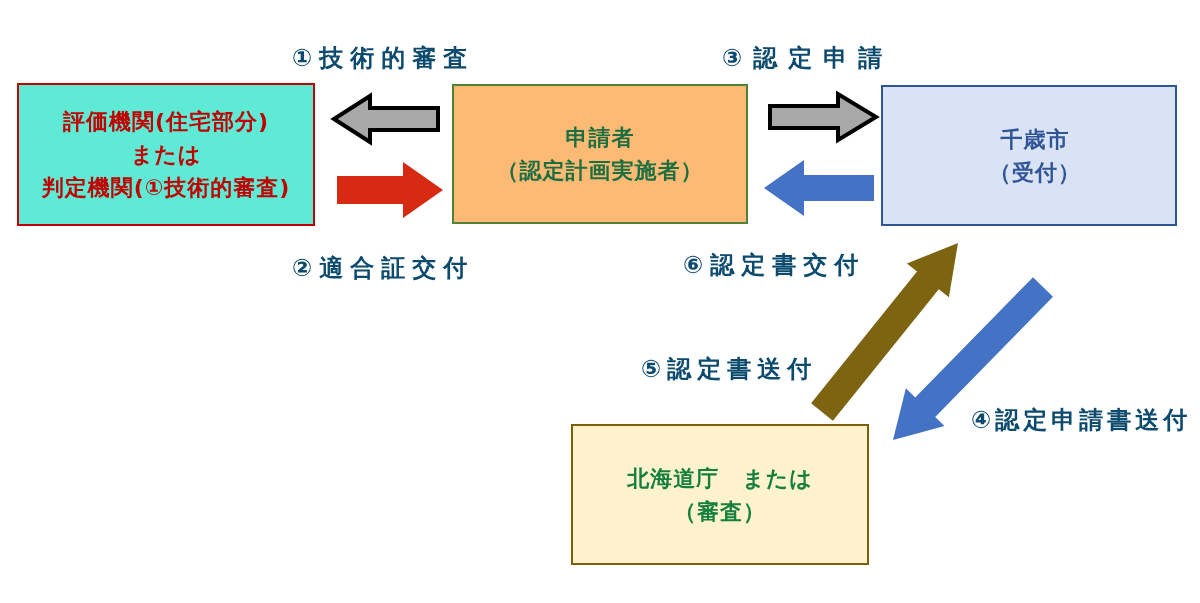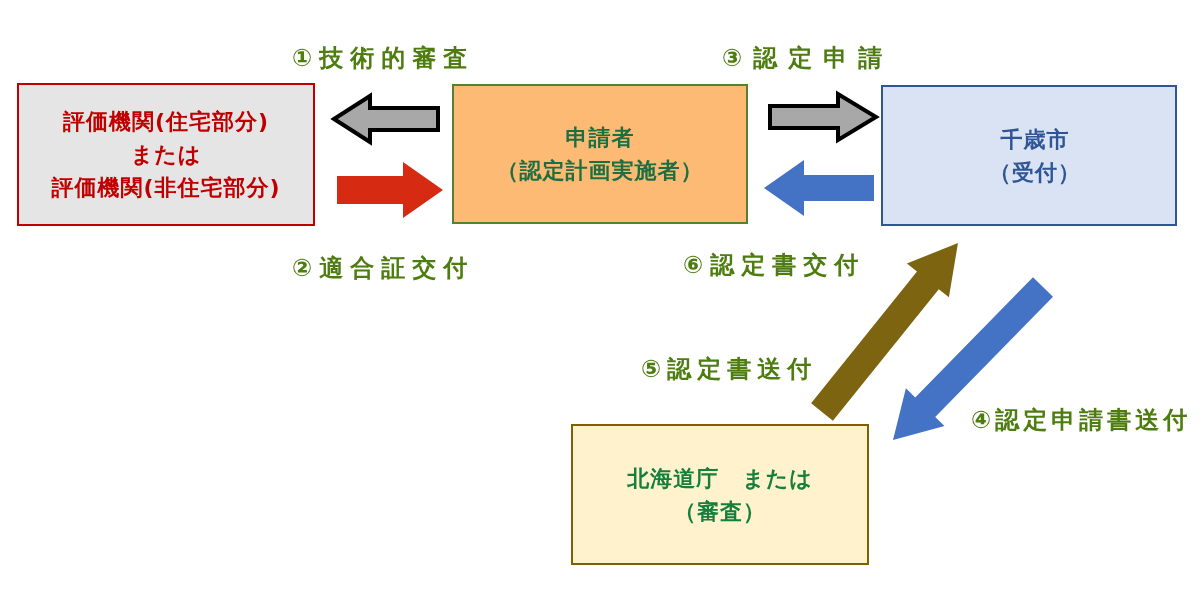--- a/index.html
+++ b/index.html
@@ -23,44 +23,44 @@
     align-items: center;
     justify-content: center;
     text-align: center;
     font-weight: bold;
     font-size: 22px;
     line-height: 1.5;
     letter-spacing: 1px;
   }
   .step-label {
     position: absolute;
-    color: #4d7c0f;
+    color: #0c4a6e;
     font-weight: bold;
     font-size: 24px;
     white-space: nowrap;
     letter-spacing: 7px;
   }
   .arrow-svg { position: absolute; display: block; }
 </style>
 </head>
 <body>
 
 <div class="canvas">
 
   <div class="step-label" style="left:292px; top:42px;">①技術的審査</div>
   <div class="step-label" style="left:722px; top:42px; letter-spacing:11px;">③認定申請</div>
   <div class="step-label" style="left:292px; top:252px;">②適合証交付</div>
   <div class="step-label" style="left:683px; top:249px;">⑥認定書交付</div>
   <div class="step-label" style="left:641px; top:333px; letter-spacing:6px;margin-top:20px;">⑤認定書送付</div>
   <div class="step-label" style="left:971px; top:404px; letter-spacing:4px;">④認定申請書送付</div>
 
-  <div class="node-box" style="left: 17px; top: 83px; width: 298px; height: 143px; background-color: #e5e5e5; border-color: rgb(192, 0, 0); color: rgb(192, 0, 0);">
+  <div class="node-box" style="left: 17px; top: 83px; width: 298px; height: 143px; background-color: #5eead4; border-color: rgb(192, 0, 0); color: rgb(192, 0, 0);">
     <div>評価機関(住宅部分)</div>
     <div>または</div>
-    <div>評価機関(非住宅部分)</div>
+    <div>判定機関(①技術的審査)</div>
   </div>
 
   <div class="node-box" style="left: 452px; top: 84px; width: 296px; height: 140px; background-color: #fdba74; border-color: rgb(84, 130, 53); color: rgb(29, 111, 66);">
     <div>申請者</div>
     <div>（認定計画実施者）</div>
   </div>
 
   <div class="node-box" style="left: 881px; top: 85px; width: 296px; height: 141px; background-color: rgb(218, 227, 243); border-color: rgb(47, 85, 151); color: rgb(47, 85, 151); padding-left: 12px;">
     <div>千歳市</div>
     <div>（受付）</div>

